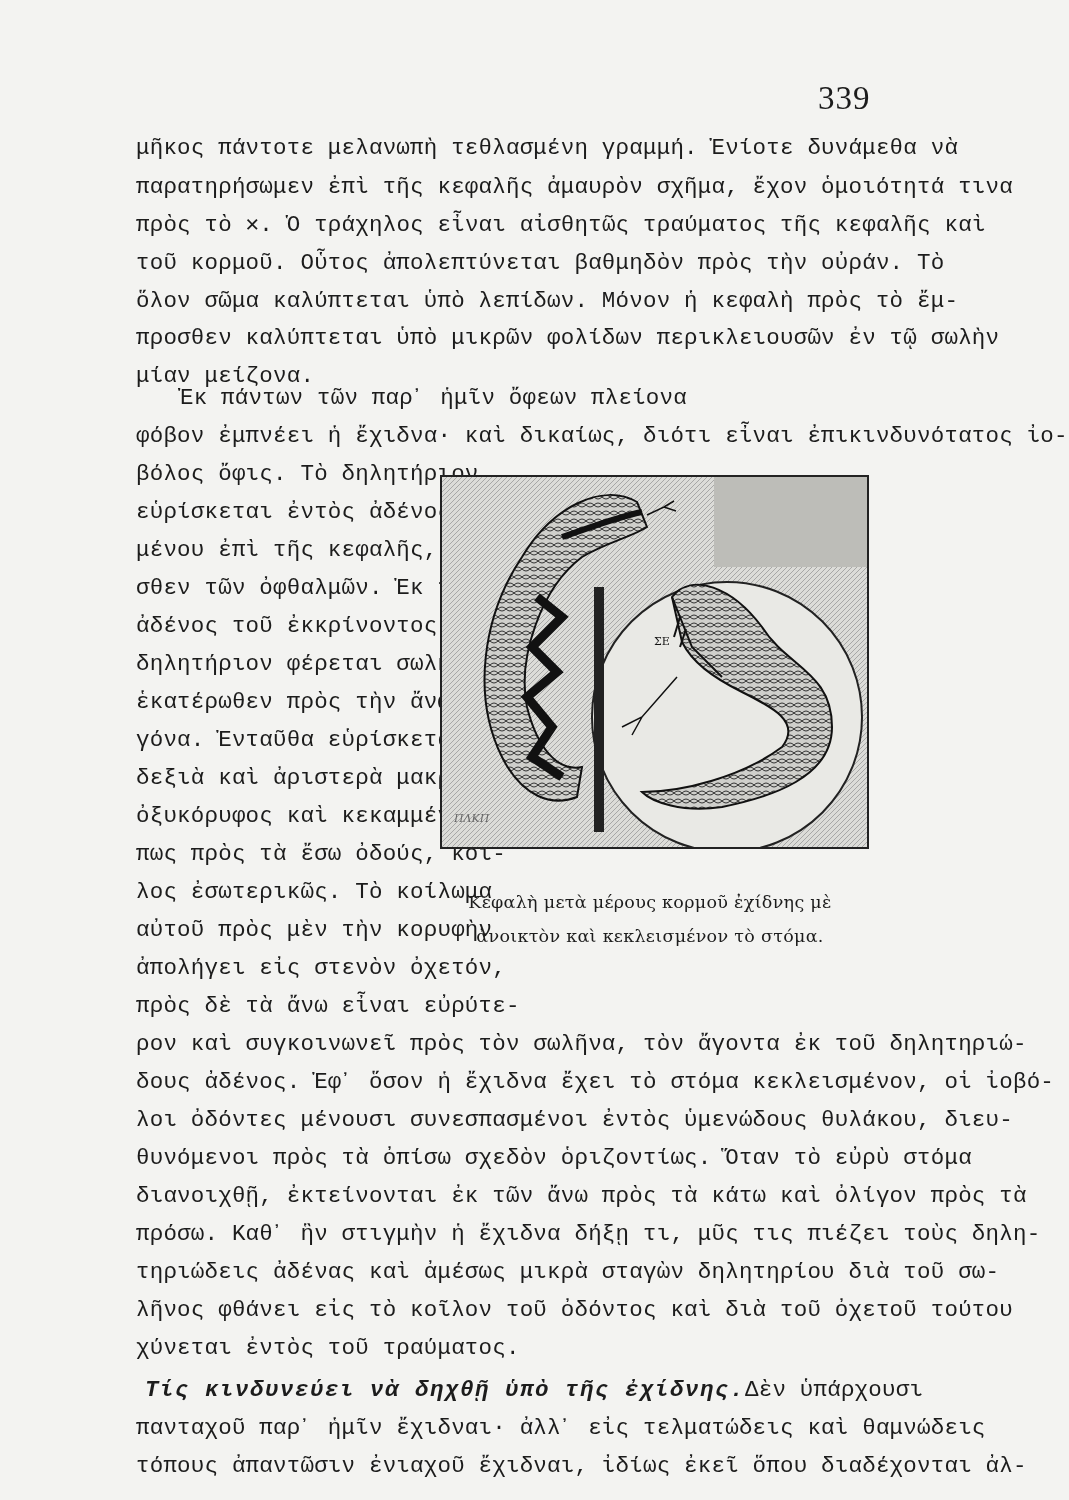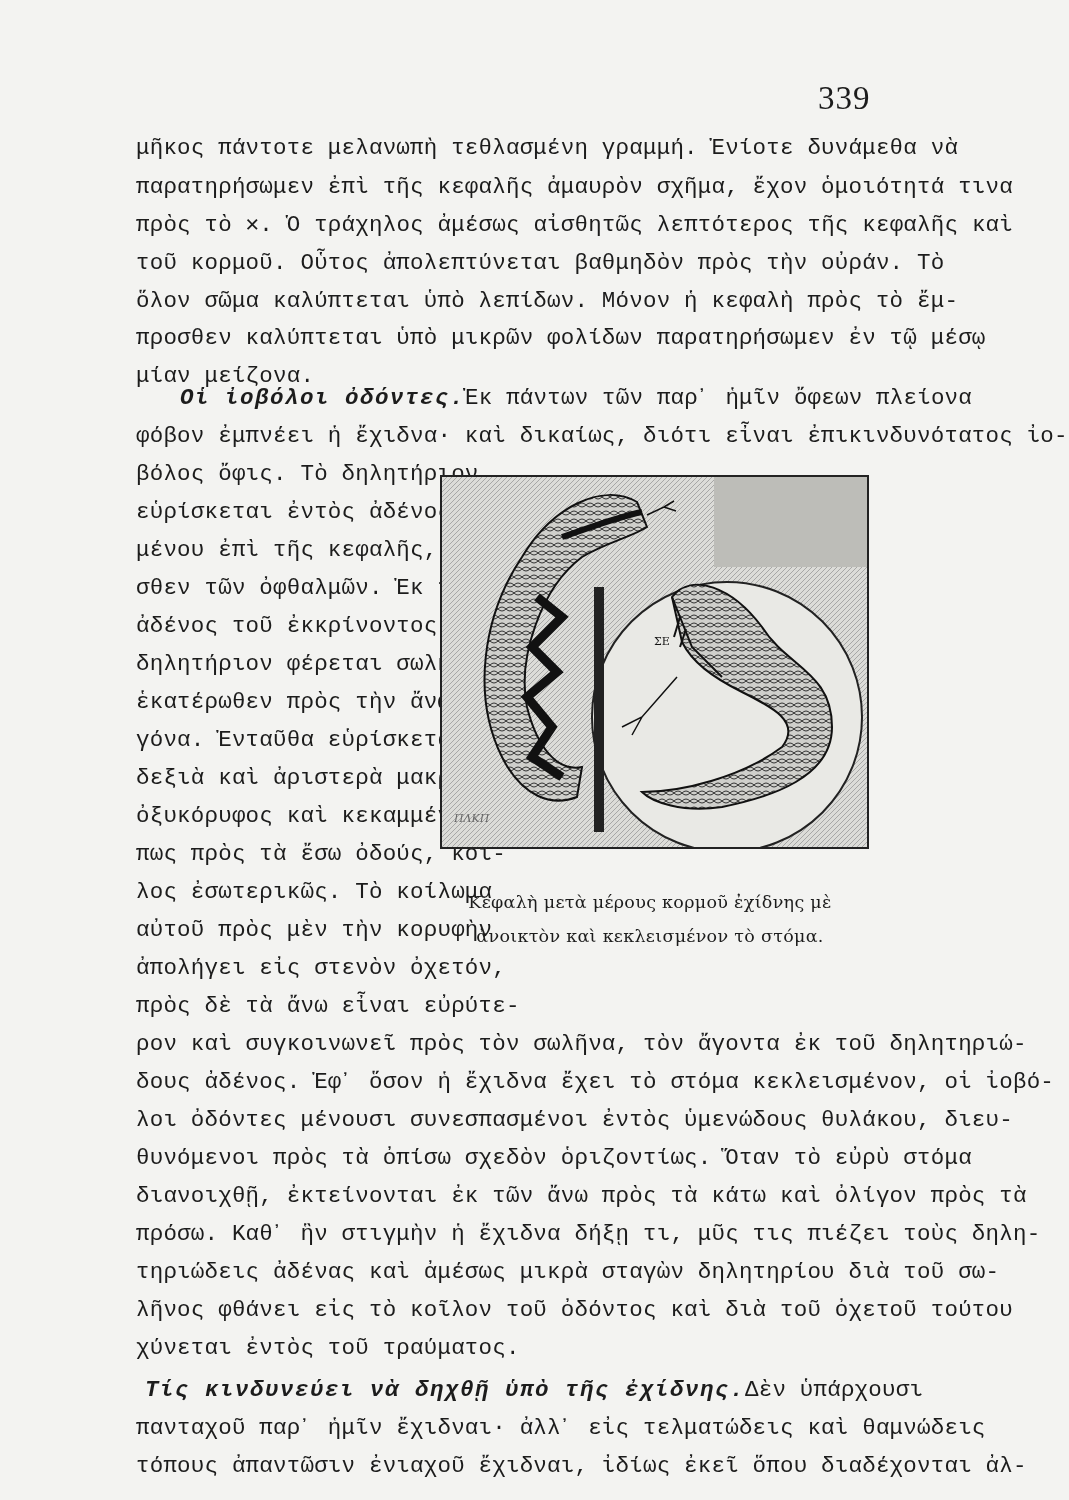--- a/index.html
+++ b/index.html
@@ -46,28 +46,27 @@
     letter-spacing: 0.3px;
   }
 </style>
 </head>
 <body>
 
 <div class="page-number">339</div>
 
 <div class="line full" style="top:133px">μῆκος πάντοτε μελανωπὴ τεθλασμένη γραμμή. Ἐνίοτε δυνάμεθα νὰ</div>
 <div class="line full" style="top:172px">παρατηρήσωμεν ἐπὶ τῆς κεφαλῆς ἀμαυρὸν σχῆμα, ἔχον ὁμοιότητά τινα</div>
-<div class="line full" style="top:210px">πρὸς τὸ ✕. Ὁ τράχηλος ἀμέσως αἰσθητῶς λεπτότερος τῆς κεφαλῆς καὶ</div>
+<div class="line full" style="top:210px">πρὸς τὸ ✕. Ὁ τράχηλος εἶναι αἰσθητῶς τραύματος τῆς κεφαλῆς καὶ</div>
 <div class="line full" style="top:248px">τοῦ κορμοῦ. Οὗτος ἀπολεπτύνεται βαθμηδὸν πρὸς τὴν οὐράν. Τὸ</div>
 <div class="line full" style="top:286px">ὅλον σῶμα καλύπτεται ὑπὸ λεπίδων. Μόνον ἡ κεφαλὴ πρὸς τὸ ἔμ-</div>
-<div class="line full" style="top:323px">προσθεν καλύπτεται ὑπὸ μικρῶν φολίδων παρατηρήσωμεν ἐν τῷ μέσῳ</div>
+<div class="line full" style="top:323px">προσθεν καλύπτεται ὑπὸ μικρῶν φολίδων περικλειουσῶν ἐν τῷ σωλὴν</div>
 <div class="line last" style="top:341px;left:136px;margin-top:20px">μίαν μείζονα.</div>
 
 <div class="line" style="top:383px;left:180px;width:708px;display:flex;justify-content:space-between">
-  <span class="head">Οἱ ἰοβόλοι ὀδόντες.</span>
   <span>Ἐκ πάντων τῶν παρ᾽ ἡμῖν ὄφεων πλείονα</span>
 </div>
 <div class="line full" style="top:421px">φόβον ἐμπνέει ἡ ἔχιδνα· καὶ δικαίως, διότι εἶναι ἐπικινδυνότατος ἰο-</div>
 
 <div class="line narrow" style="top:459px">βόλος ὄφις. Τὸ δηλητήριον</div>
 <div class="line narrow" style="top:497px">εὑρίσκεται ἐντὸς ἀδένος κει-</div>
 <div class="line narrow" style="top:535px">μένου ἐπὶ τῆς κεφαλῆς, ὄπι-</div>
 <div class="line narrow" style="top:573px">σθεν τῶν ὀφθαλμῶν. Ἐκ τοῦ</div>
 <div class="line narrow" style="top:611px">ἀδένος τοῦ ἐκκρίνοντος τὸ</div>
 <div class="line narrow" style="top:649px">δηλητήριον φέρεται σωλὴν</div>

